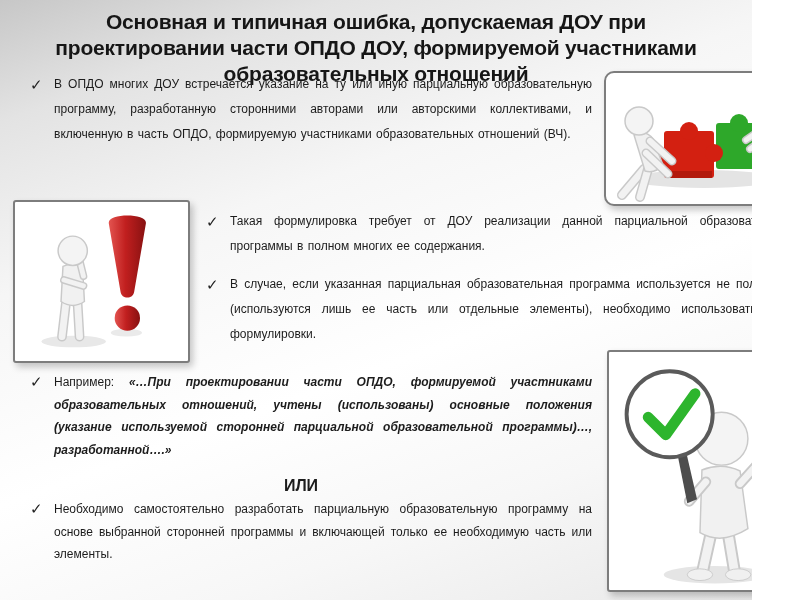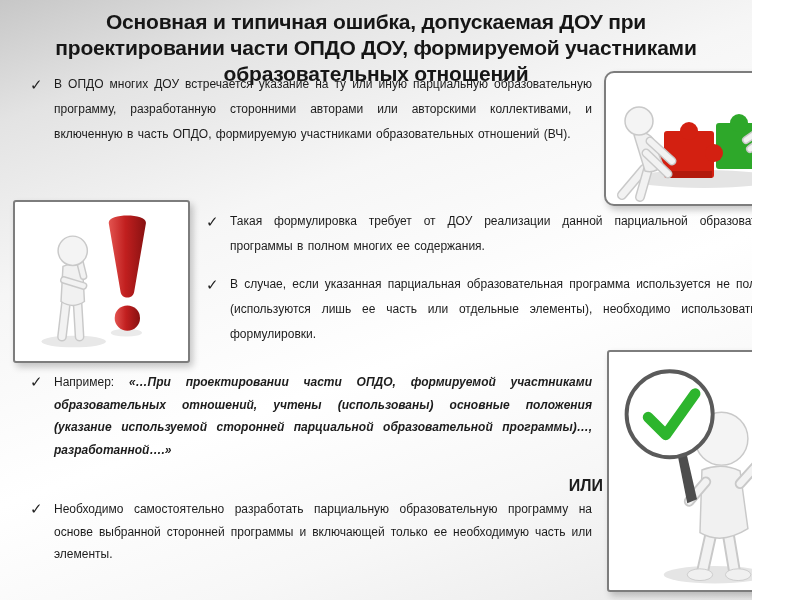--- a/index.html
+++ b/index.html
@@ -26,22 +26,22 @@
     word-spacing:1px;
   }
   .lh25 .mark,.lh25 .btext{line-height:25px;}
   .lh22 .mark,.lh22 .btext{line-height:22.5px;}
   .b1{top:72px;left:30px;width:562px;}
   .midblock{position:absolute;top:209px;left:206px;width:590px;}
   .midblock .bullet{position:relative;margin-bottom:13px;}
   .b4{top:371px;left:30px;width:562px;}
   .quote-italic{font-style:italic;font-weight:bold;}
   .or-label{
-    position:absolute;top:476px;left:41px;width:562px;
-    text-align:right;font-weight:bold;font-size:16px;line-height:20px;
+    position:absolute;top:476px;left:20px;width:562px;
+    text-align:center;font-weight:bold;font-size:16px;line-height:20px;
   }
   .b5{top:498px;left:30px;width:562px;}
   .imgbox{
     position:absolute;background:#ffffff;border:2px solid #7d7d7d;
     box-shadow:3px 4px 7px rgba(0,0,0,0.22);box-sizing:border-box;
   }
   .img-puzzle{top:71px;left:604px;width:192px;height:135px;border-radius:10px;}
   .img-exclaim{top:200px;left:13px;width:177px;height:163px;border-radius:3px;}
   .img-check{top:350px;left:607px;width:184px;height:242px;border-radius:3px;}
   .imgbox svg{display:block;width:100%;height:100%;}

